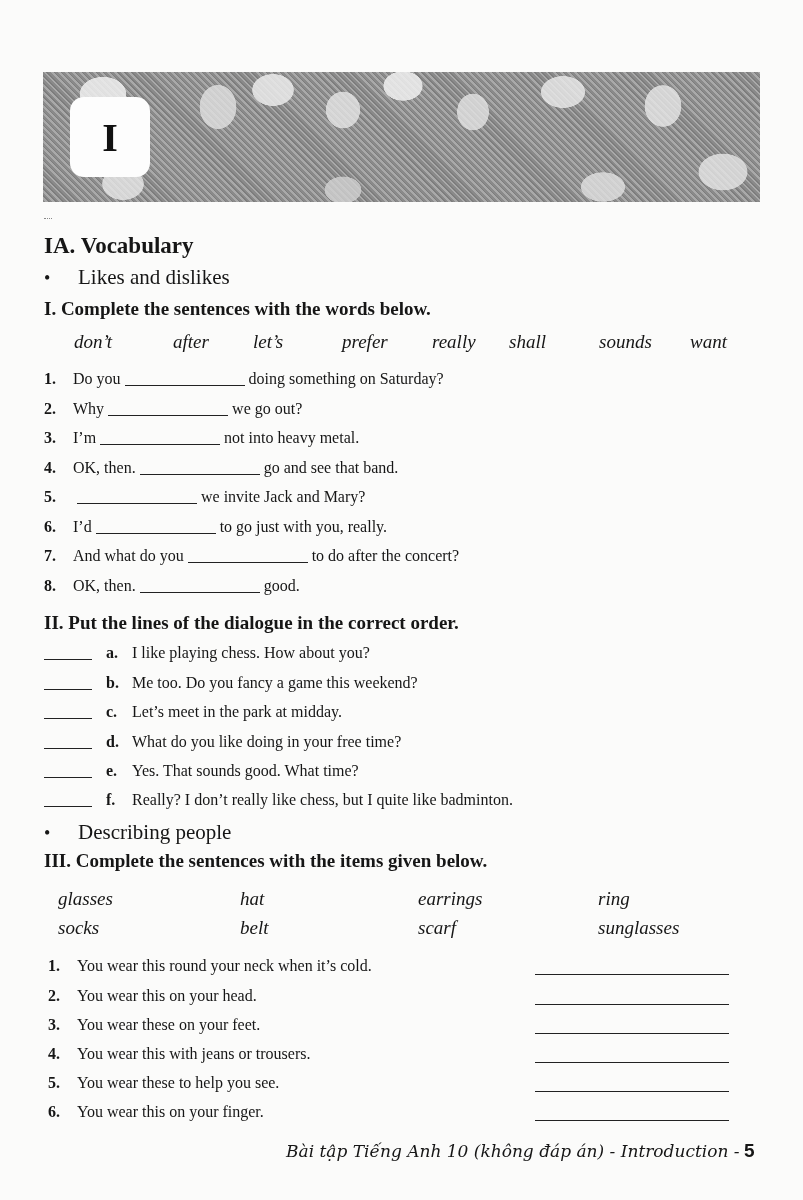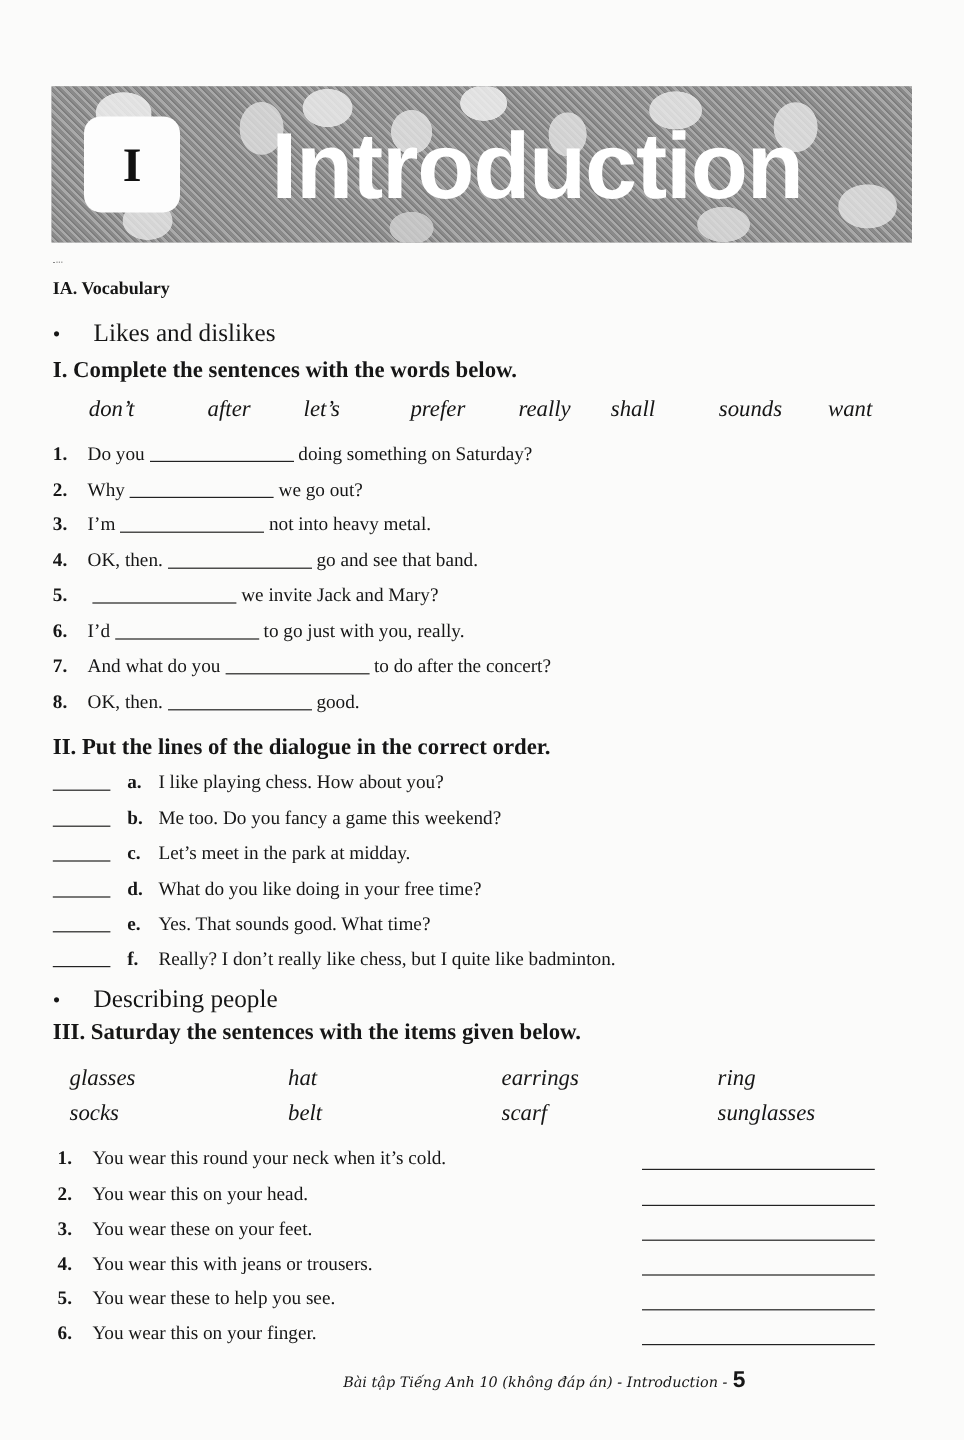--- a/index.html
+++ b/index.html
@@ -35,43 +35,42 @@
     }
     .banner-title {
       position: absolute; left: 183px; top: 26px;
       font-family: "Liberation Sans", sans-serif; font-weight: bold; font-size: 78px;
       color: #ffffff; letter-spacing: -1px; line-height: 80px;
       white-space: nowrap;
     }
     .tiny-mark { position: absolute; left: 44px; top: 218px; width: 8px; height: 2px; border-top: 1px dotted #888; }
 
     .abs { position: absolute; white-space: nowrap; }
-    .h-section { font-weight: bold; font-size: 15px; }
+    .h-section { font-weight: bold; font-size: 23px; }
     .h-sub { font-weight: normal; font-size: 21px; }
     .h-ex { font-weight: bold; font-size: 19px; }
     .bullet { display: inline-block; width: 34px; font-size: 18px; }
     .word { font-style: italic; font-size: 19px; }
     .line { font-size: 16px; line-height: 22px; }
     .num { font-weight: bold; display: inline-block; width: 29px; }
     .blank { display: inline-block; border-bottom: 1px solid #222; vertical-align: -2px; height: 14px; }
     .b1 { width: 120px; }
     .b2 { width: 48px; margin-right: 14px; }
     .letter { font-weight: bold; display: inline-block; width: 26px; }
     .ans-line { position: absolute; left: 535px; width: 194px; border-bottom: 1px solid #222; }
 
     .footer { position: absolute; top: 1140px; left: 286px; white-space: nowrap; font-size: 18px; }
-    .footer .txt { font-style: italic; font-family: "DejaVu Serif", serif; font-size: 12px; }
+    .footer .txt { font-style: italic; font-family: "DejaVu Serif", serif; font-size: 17px; }
     .footer .pg { font-family: "Liberation Sans", sans-serif; font-weight: bold; font-size: 19px; }
   </style>
 </head>
 <body>
 
 <div class="banner">
   <div class="banner-box">I</div>
-  <div class="banner-title">Introduction</div>
 </div>
 <div class="tiny-mark"></div>
 
 <div class="abs h-section" style="left:44px; top:233px;">IA. Vocabulary</div>
 
 <div class="abs h-sub" style="left:44px; top:265px;">
   <span class="bullet">•</span><span>Likes and dislikes</span>
 </div>
 
 <div class="abs h-ex" style="left:44px; top:298px;">I. Complete the sentences with the words below.</div>
@@ -149,21 +148,21 @@
   </div>
   <div class="abs line" style="left:44px; top:789px;">
     <span class="blank b2"></span><span class="letter">f.</span><span>Really? I don’t really like chess, but I quite like badminton.</span>
   </div>
 </div>
 
 <div class="abs h-sub" style="left:44px; top:820px;">
   <span class="bullet">•</span><span>Describing people</span>
 </div>
 
-<div class="abs h-ex" style="left:44px; top:850px;">III. Saturday the sentences with the items given below.</div>
+<div class="abs h-ex" style="left:44px; top:850px;">III. Complete the sentences with the items given below.</div>
 
 <div>
   <span class="abs word" style="left:58px; top:888px;">glasses</span>
   <span class="abs word" style="left:240px; top:888px;">hat</span>
   <span class="abs word" style="left:418px; top:888px;">earrings</span>
   <span class="abs word" style="left:598px; top:888px;">ring</span>
   <span class="abs word" style="left:58px; top:917px;">socks</span>
   <span class="abs word" style="left:240px; top:917px;">belt</span>
   <span class="abs word" style="left:418px; top:917px;">scarf</span>
   <span class="abs word" style="left:598px; top:917px;font-style:italic;">sunglasses</span>

